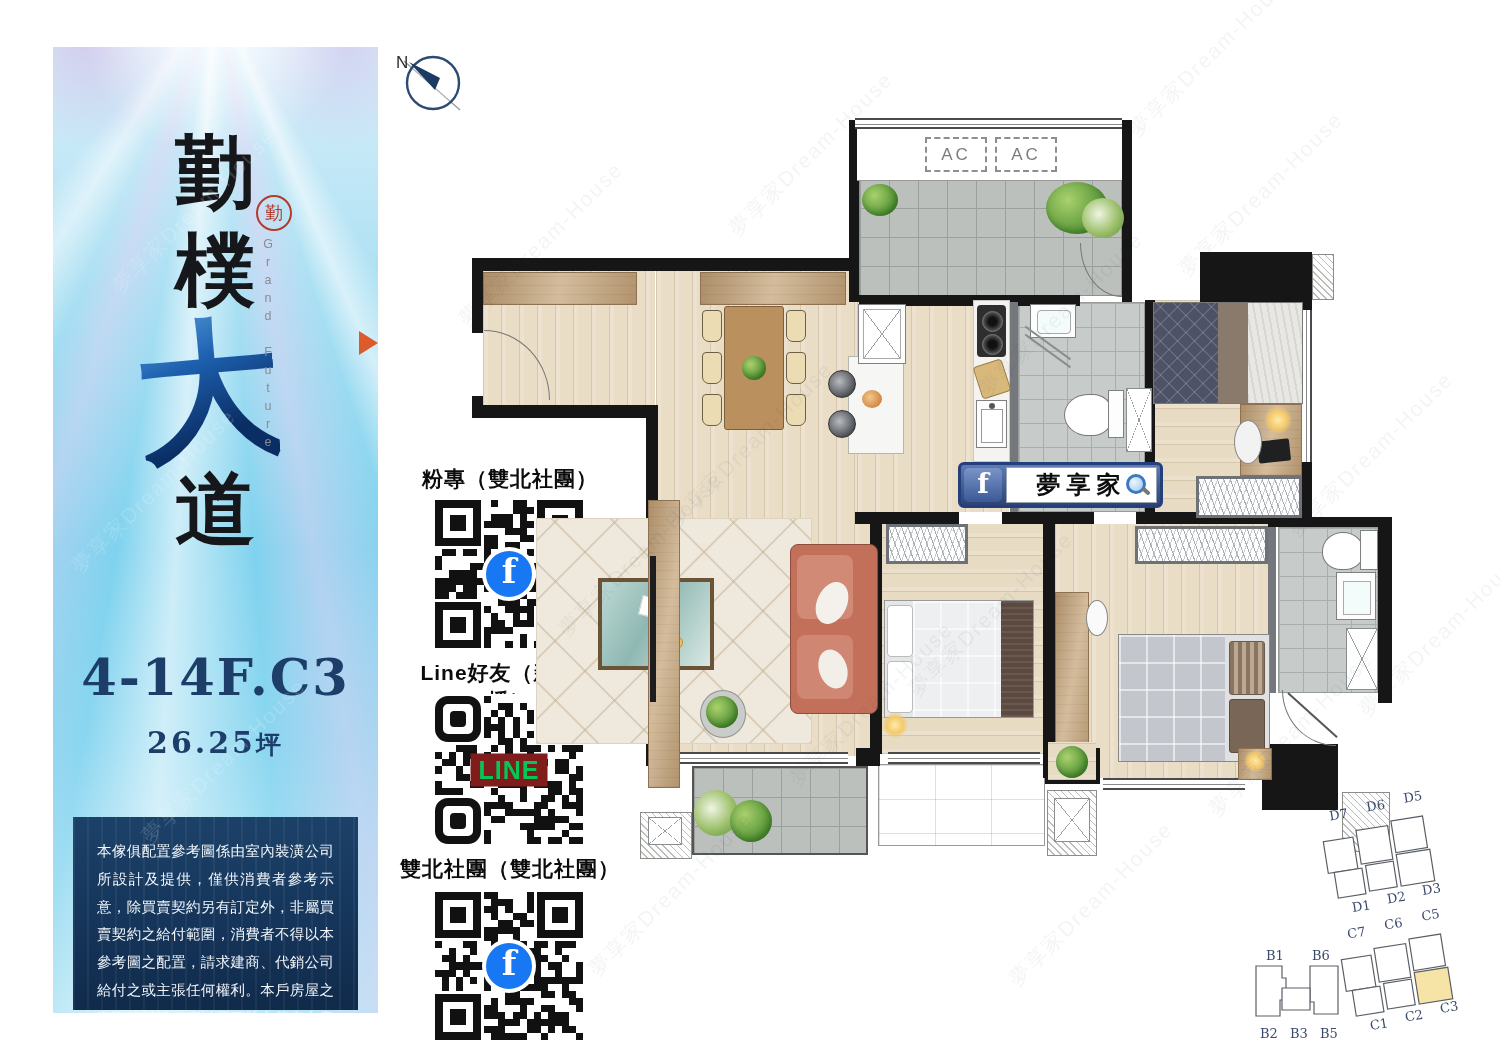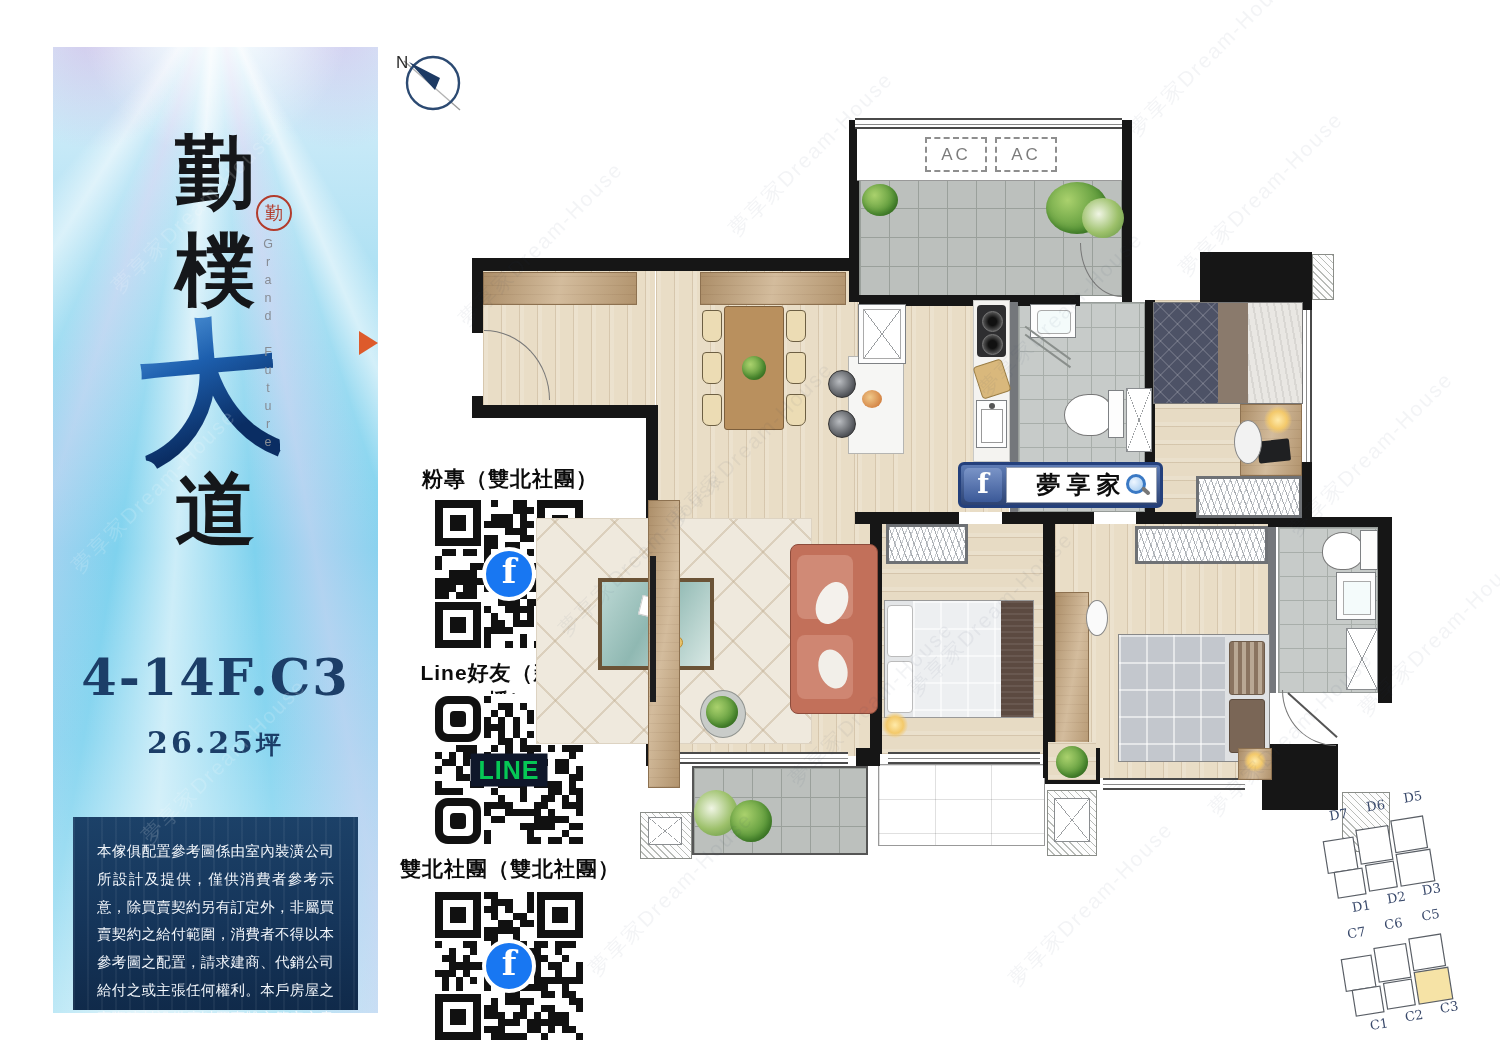--- a/index.html
+++ b/index.html
@@ -54,21 +54,21 @@
   .qr-grid i{background:#111;}
   .eye{position:absolute;width:46px;height:46px;border:8px solid #111;box-sizing:border-box;
       display:flex;background:#fff;}
   .eye::after{content:"";margin:auto;width:16px;height:16px;background:#111;}
   .qr.rounded .eye{border-radius:13px;}
   .qr.rounded .eye::after{border-radius:4px;}
   .qr-fb{position:absolute;left:50%;top:50%;transform:translate(-50%,-50%);width:46px;height:46px;
       border-radius:50%;background:#1877f2;border:4px solid #fff;color:#fff;
       font-family:"DejaVu Serif",serif;font-weight:700;font-size:34px;line-height:40px;
       text-align:center;}
-  .qr-line{position:absolute;left:50%;top:50%;transform:translate(-50%,-50%);background:#0f172a;
+  .qr-line{position:absolute;left:50%;top:50%;transform:translate(-50%,-50%);background:#7f1d1d;
       padding:2px 8px;color:#06c755;font-weight:700;font-size:25px;letter-spacing:1px;
       font-family:"Liberation Sans",sans-serif;}
 
   
   .wall{position:absolute;background:#161616;}
   .gwall{position:absolute;background:#74777b;}
   .wood{background-color:#e9ddc6;
       background-image:repeating-linear-gradient(90deg,rgba(140,110,75,.20) 0 1px,
         rgba(255,255,255,.14) 1px 5px,rgba(0,0,0,0) 5px 18px);}
   .woodh{background-color:#e7dbc4;
@@ -862,20 +862,34 @@
           <path d="M42,48 h28 v26 h-28 z"></path>
         <path d="M74,42 h34 v32 h-34 z" fill="#f6e3a6"></path>
       </g>
     </svg>
     <span class="lbl" style="left:22px;top:94px;">C1</span>
     <span class="lbl" style="left:58px;top:91px;">C2</span>
     <span class="lbl" style="left:94px;top:88px;">C3</span>
   </div>
 
 
+  <div class="block" style="left:1250px;top:948px;width:100px;height:95px;">
+    <span class="lbl" style="left:16px;top:0;">B1</span>
+    <span class="lbl" style="left:62px;top:0;">B6</span>
+    <svg width="96" height="62" viewBox="0 0 96 62">
+      <g fill="#ffffff" stroke="#5a5f66" stroke-width="1.2">
+        <path d="M6,4 h26 v12 h4 v22 h-6 v16 h-24 z"></path>
+        <path d="M60,4 h28 v48 h-24 v-12 h-4 z"></path>
+        <path d="M32,26 h28 v22 h-28 z"></path>
+      </g>
+    </svg>
+    <span class="lbl" style="left:10px;top:78px;">B2</span>
+    <span class="lbl" style="left:40px;top:78px;">B3</span>
+    <span class="lbl" style="left:70px;top:78px;">B5</span>
+  </div>
 
   <span class="wm" style="left:430px;top:230px;">夢享家Dream-House</span>
   <span class="wm" style="left:530px;top:540px;">夢享家Dream-House</span>
   <span class="wm" style="left:700px;top:140px;">夢享家Dream-House</span>
   <span class="wm" style="left:640px;top:430px;">夢享家Dream-House</span>
   <span class="wm" style="left:760px;top:690px;">夢享家Dream-House</span>
   <span class="wm" style="left:560px;top:880px;">夢享家Dream-House</span>
   <span class="wm" style="left:950px;top:300px;">夢享家Dream-House</span>
   <span class="wm" style="left:880px;top:600px;">夢享家Dream-House</span>
   <span class="wm" style="left:980px;top:890px;">夢享家Dream-House</span>

